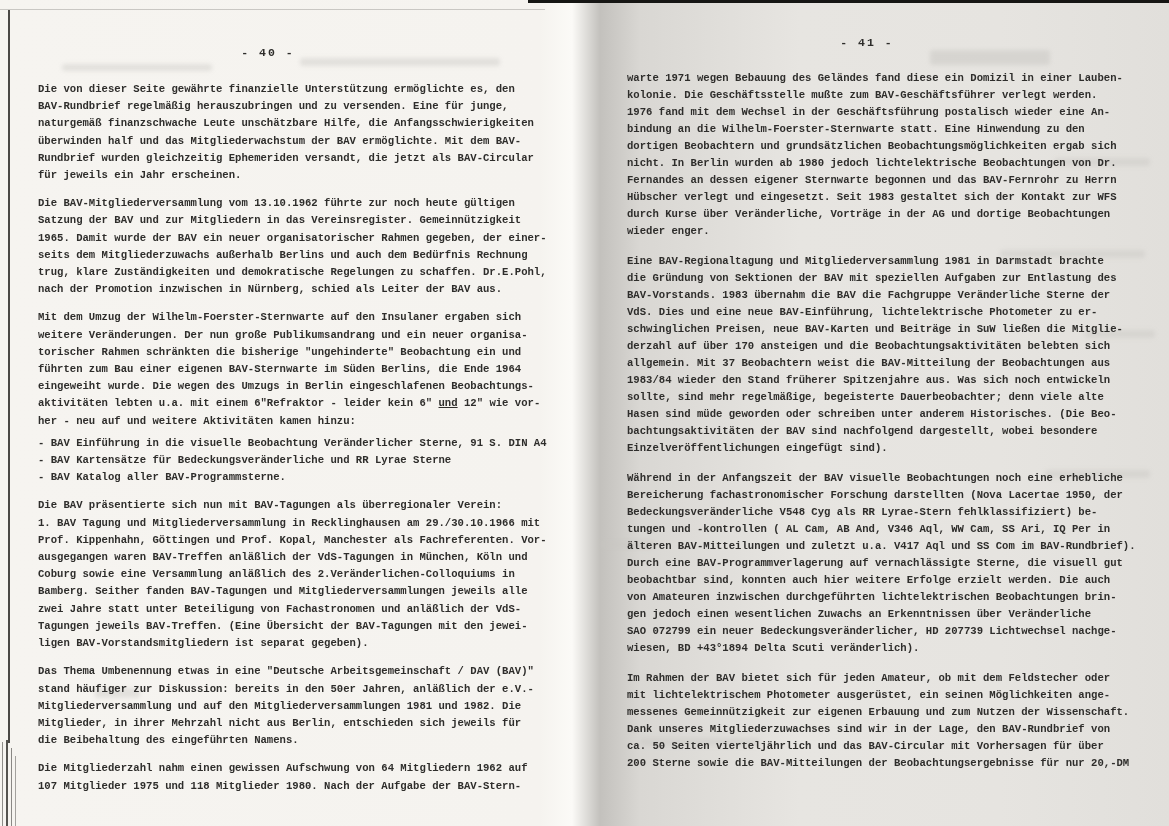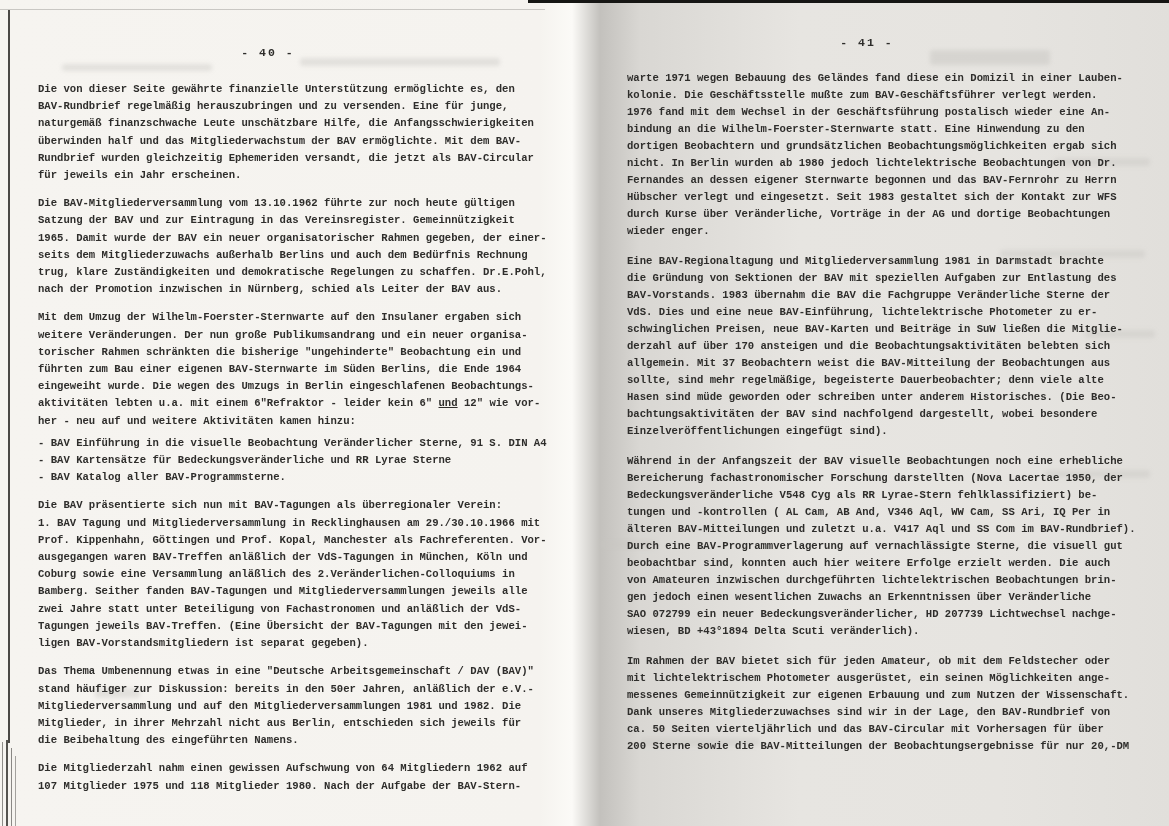--- a/index.html
+++ b/index.html
@@ -74,21 +74,21 @@
     <div class="para">
         <div class="line">Die von dieser Seite gewährte finanzielle Unterstützung ermöglichte es, den</div>
         <div class="line">BAV-Rundbrief regelmäßig herauszubringen und zu versenden. Eine für junge,</div>
         <div class="line">naturgemäß finanzschwache Leute unschätzbare Hilfe, die Anfangsschwierigkeiten</div>
         <div class="line">überwinden half und das Mitgliederwachstum der BAV ermöglichte. Mit dem BAV-</div>
         <div class="line">Rundbrief wurden gleichzeitig Ephemeriden versandt, die jetzt als BAV-Circular</div>
         <div class="line">für jeweils ein Jahr erscheinen.</div>
       </div>
     <div class="para">
         <div class="line">Die BAV-Mitgliederversammlung vom 13.10.1962 führte zur noch heute gültigen</div>
-        <div class="line">Satzung der BAV und zur Eintragung in das Vereinsregister. Gemeinnützigkeit</div>
+        <div class="line">Satzung der BAV und zur Mitgliedern in das Vereinsregister. Gemeinnützigkeit</div>
         <div class="line">1965. Damit wurde der BAV ein neuer organisatorischer Rahmen gegeben, der einer-</div>
         <div class="line">seits dem Mitgliederzuwachs außerhalb Berlins und auch dem Bedürfnis Rechnung</div>
         <div class="line">trug, klare Zuständigkeiten und demokratische Regelungen zu schaffen. Dr.E.Pohl,</div>
         <div class="line">nach der Promotion inzwischen in Nürnberg, schied als Leiter der BAV aus.</div>
       </div>
     <div class="para">
         <div class="line">Mit dem Umzug der Wilhelm-Foerster-Sternwarte auf den Insulaner ergaben sich</div>
         <div class="line">weitere Veränderungen. Der nun große Publikumsandrang und ein neuer organisa-</div>
         <div class="line">torischer Rahmen schränkten die bisherige "ungehinderte" Beobachtung ein und</div>
         <div class="line">führten zum Bau einer eigenen BAV-Sternwarte im Süden Berlins, die Ende 1964</div>
@@ -140,20 +140,21 @@
         <div class="line">wieder enger.</div>
       </div>
     <div class="para">
         <div class="line">Eine BAV-Regionaltagung und Mitgliederversammlung 1981 in Darmstadt brachte</div>
         <div class="line">die Gründung von Sektionen der BAV mit speziellen Aufgaben zur Entlastung des</div>
         <div class="line">BAV-Vorstands. 1983 übernahm die BAV die Fachgruppe Veränderliche Sterne der</div>
         <div class="line">VdS. Dies und eine neue BAV-Einführung, lichtelektrische Photometer zu er-</div>
         <div class="line">schwinglichen Preisen, neue BAV-Karten und Beiträge in SuW ließen die Mitglie-</div>
         <div class="line">derzahl auf über 170 ansteigen und die Beobachtungsaktivitäten belebten sich</div>
         <div class="line">allgemein. Mit 37 Beobachtern weist die BAV-Mitteilung der Beobachtungen aus</div>
+        <div class="line">1983/84 wieder den Stand früherer Spitzenjahre aus. Was sich noch entwickeln</div>
         <div class="line">sollte, sind mehr regelmäßige, begeisterte Dauerbeobachter; denn viele alte</div>
         <div class="line">Hasen sind müde geworden oder schreiben unter anderem Historisches. (Die Beo-</div>
         <div class="line">bachtungsaktivitäten der BAV sind nachfolgend dargestellt, wobei besondere</div>
         <div class="line">Einzelveröffentlichungen eingefügt sind).</div>
       </div>
     <div class="para">
         <div class="line">Während in der Anfangszeit der BAV visuelle Beobachtungen noch eine erhebliche</div>
         <div class="line">Bereicherung fachastronomischer Forschung darstellten (Nova Lacertae 1950, der</div>
         <div class="line">Bedeckungsveränderliche V548 Cyg als RR Lyrae-Stern fehlklassifiziert) be-</div>
         <div class="line">tungen und -kontrollen ( AL Cam, AB And, V346 Aql, WW Cam, SS Ari, IQ Per in</div>

